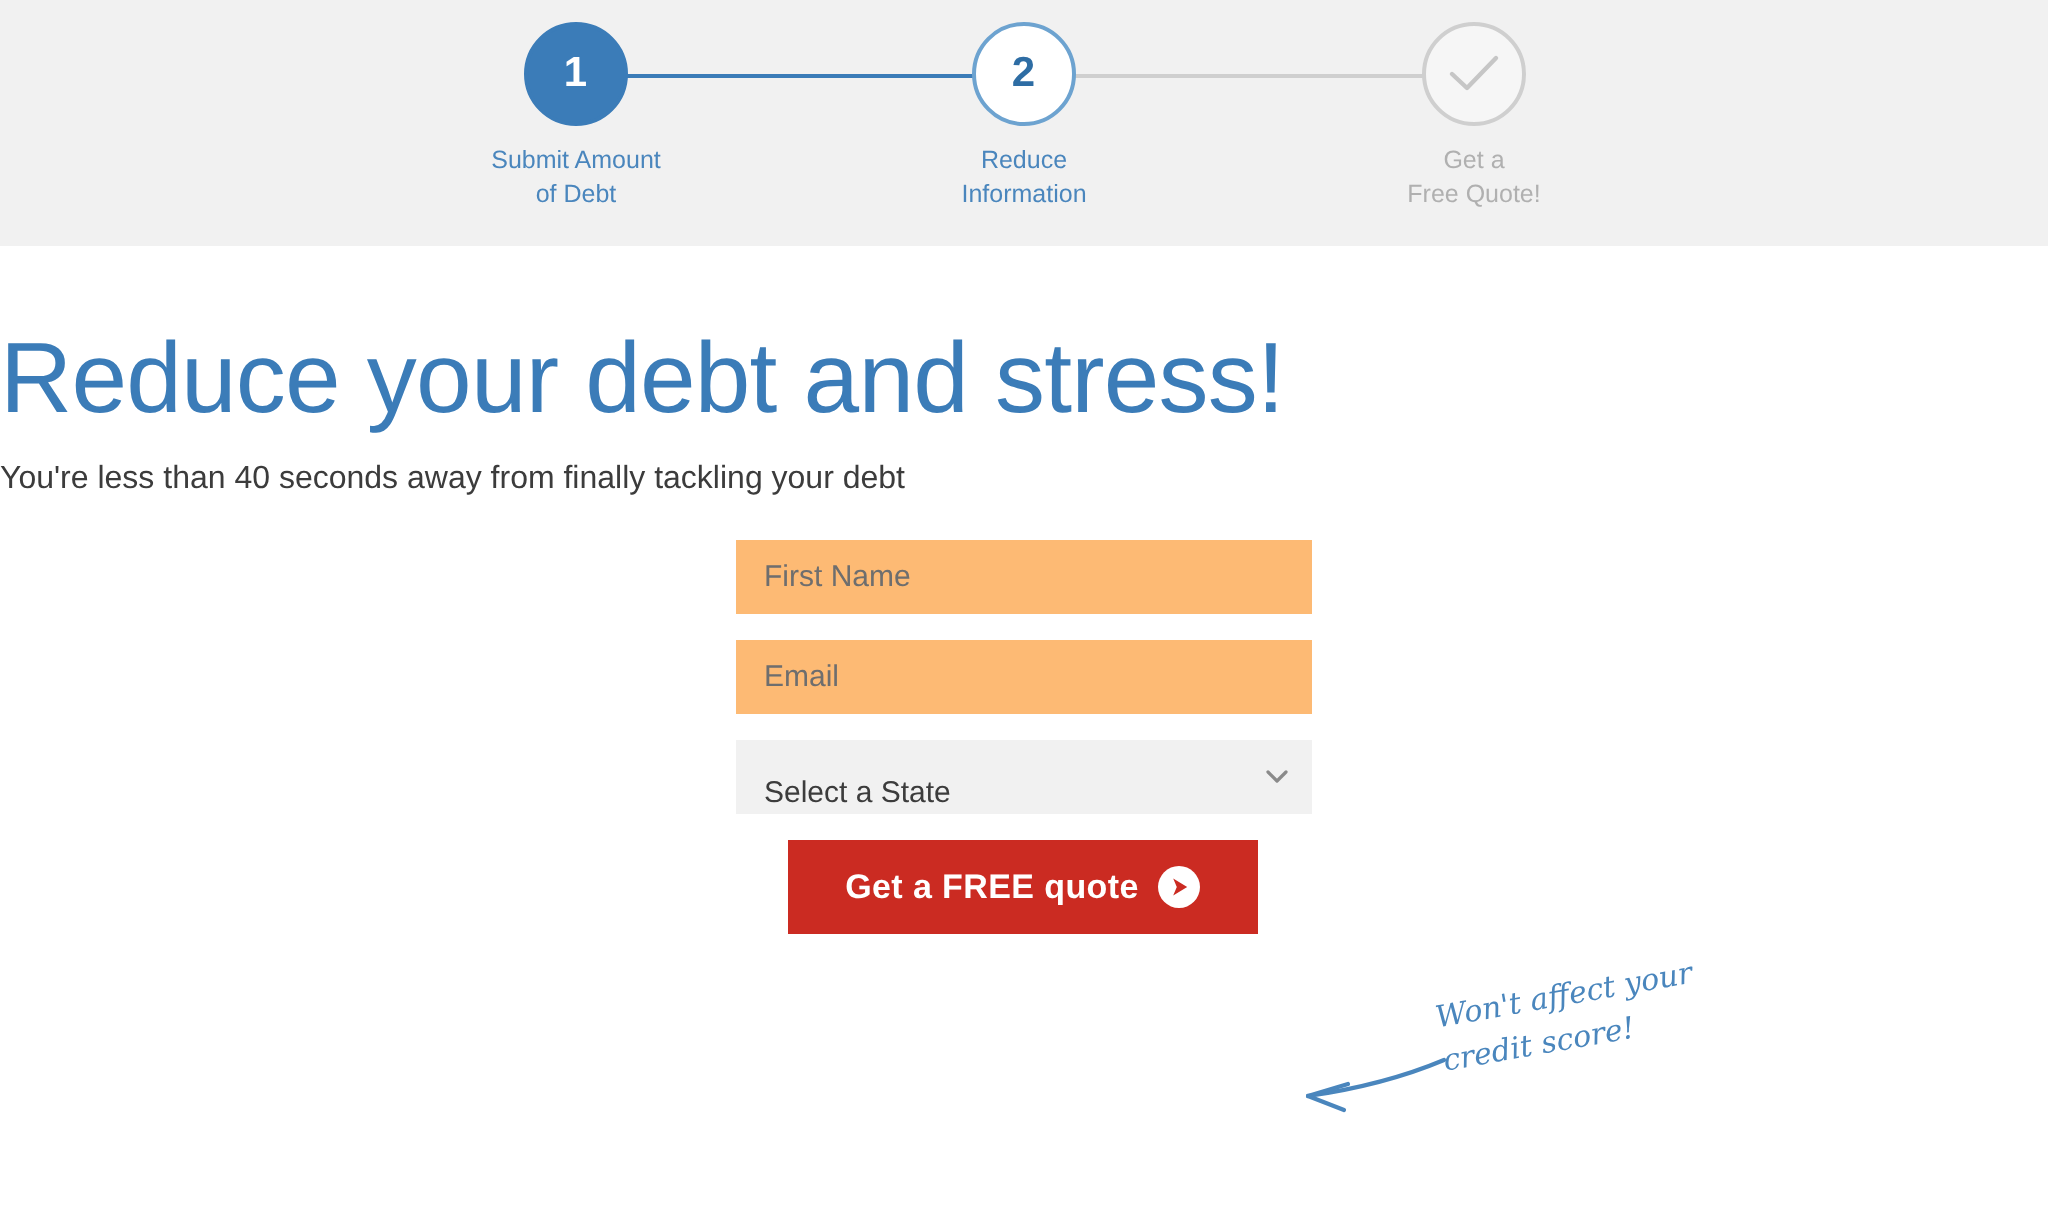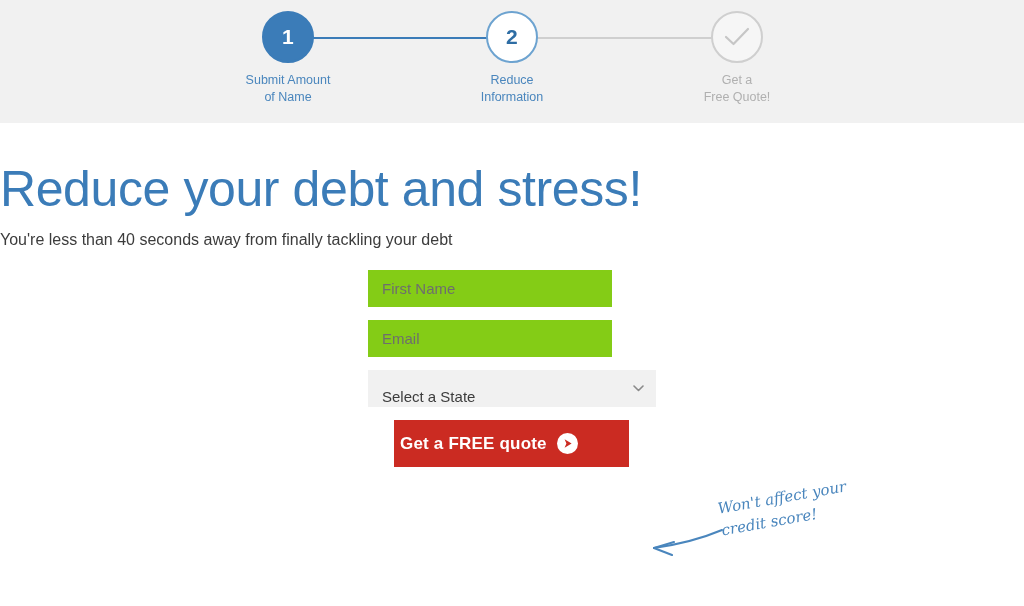--- a/index.html
+++ b/index.html
@@ -126,25 +126,25 @@
 
   
   .lead-form {
     position: absolute;
     left: 368px;
     top: 270px;
     width: 288px;
   }
   .field {
     display: block;
-    width: 244px;
+    width: 288px;
     height: 37px;
     box-sizing: border-box;
     margin-bottom: 13px;
-    background: #84cc16;
+    background: #fdba74;
     border: none;
     outline: none;
     padding: 0 14px;
     font-family: "Liberation Sans", sans-serif;
     font-size: 15px;
     color: #4a4a4a;
   }
   .field::placeholder { color: #6e6e6e; opacity: 1; }
 
   .select-wrap {
@@ -189,21 +189,21 @@
     background: #cb2b22;
     border: none;
     color: #ffffff;
     font-family: "Liberation Sans", sans-serif;
     font-size: 17px;
     font-weight: bold;
     letter-spacing: 0.2px;
     cursor: pointer;
     display: flex;
     align-items: center;
-    justify-content: flex-start;
+    justify-content: center;
     gap: 10px;
   }
   .submit-arrow-icon { display: block; }
 
   
   .note {
     position: absolute;
     left: 648px;
     top: 496px;
     width: 250px;
@@ -237,21 +237,21 @@
 
     <div class="connector done"></div>
     <div class="connector todo"></div>
 
     <div class="step step-1">
       <div class="step-circle filled">
         <span>1</span>
       </div>
       <div class="step-label">
         <span class="line">Submit Amount</span>
-        <span class="line">of Name</span>
+        <span class="line">of Debt</span>
       </div>
     </div>
 
     <div class="step step-2">
       <div class="step-circle outlined">
         <span>2</span>
       </div>
       <div class="step-label">
         <span class="line">Reduce</span>
         <span class="line">Information</span>

